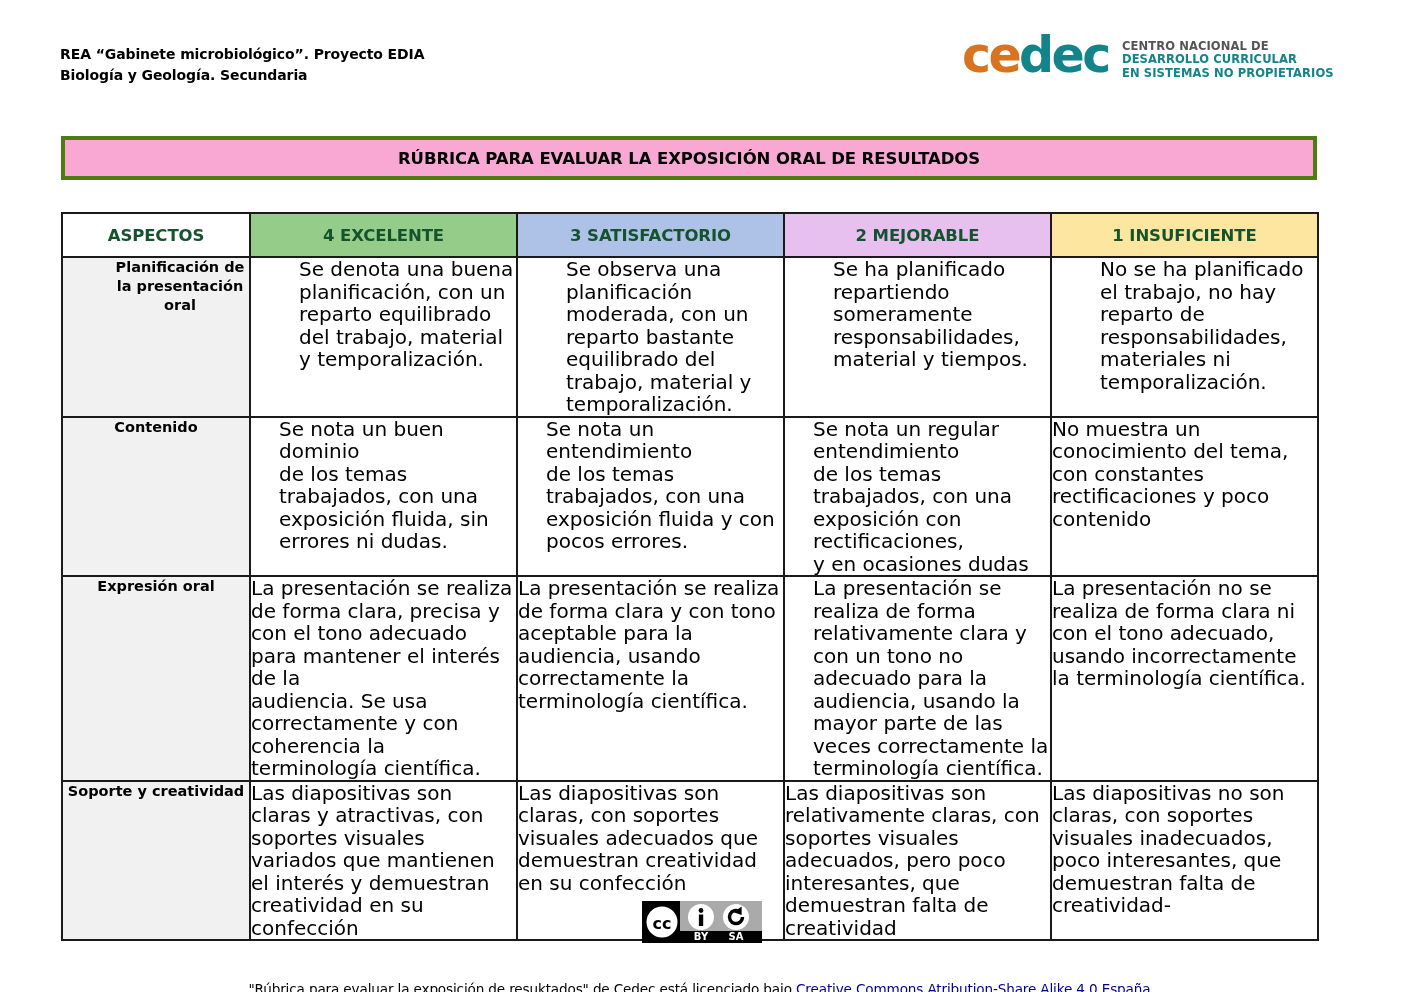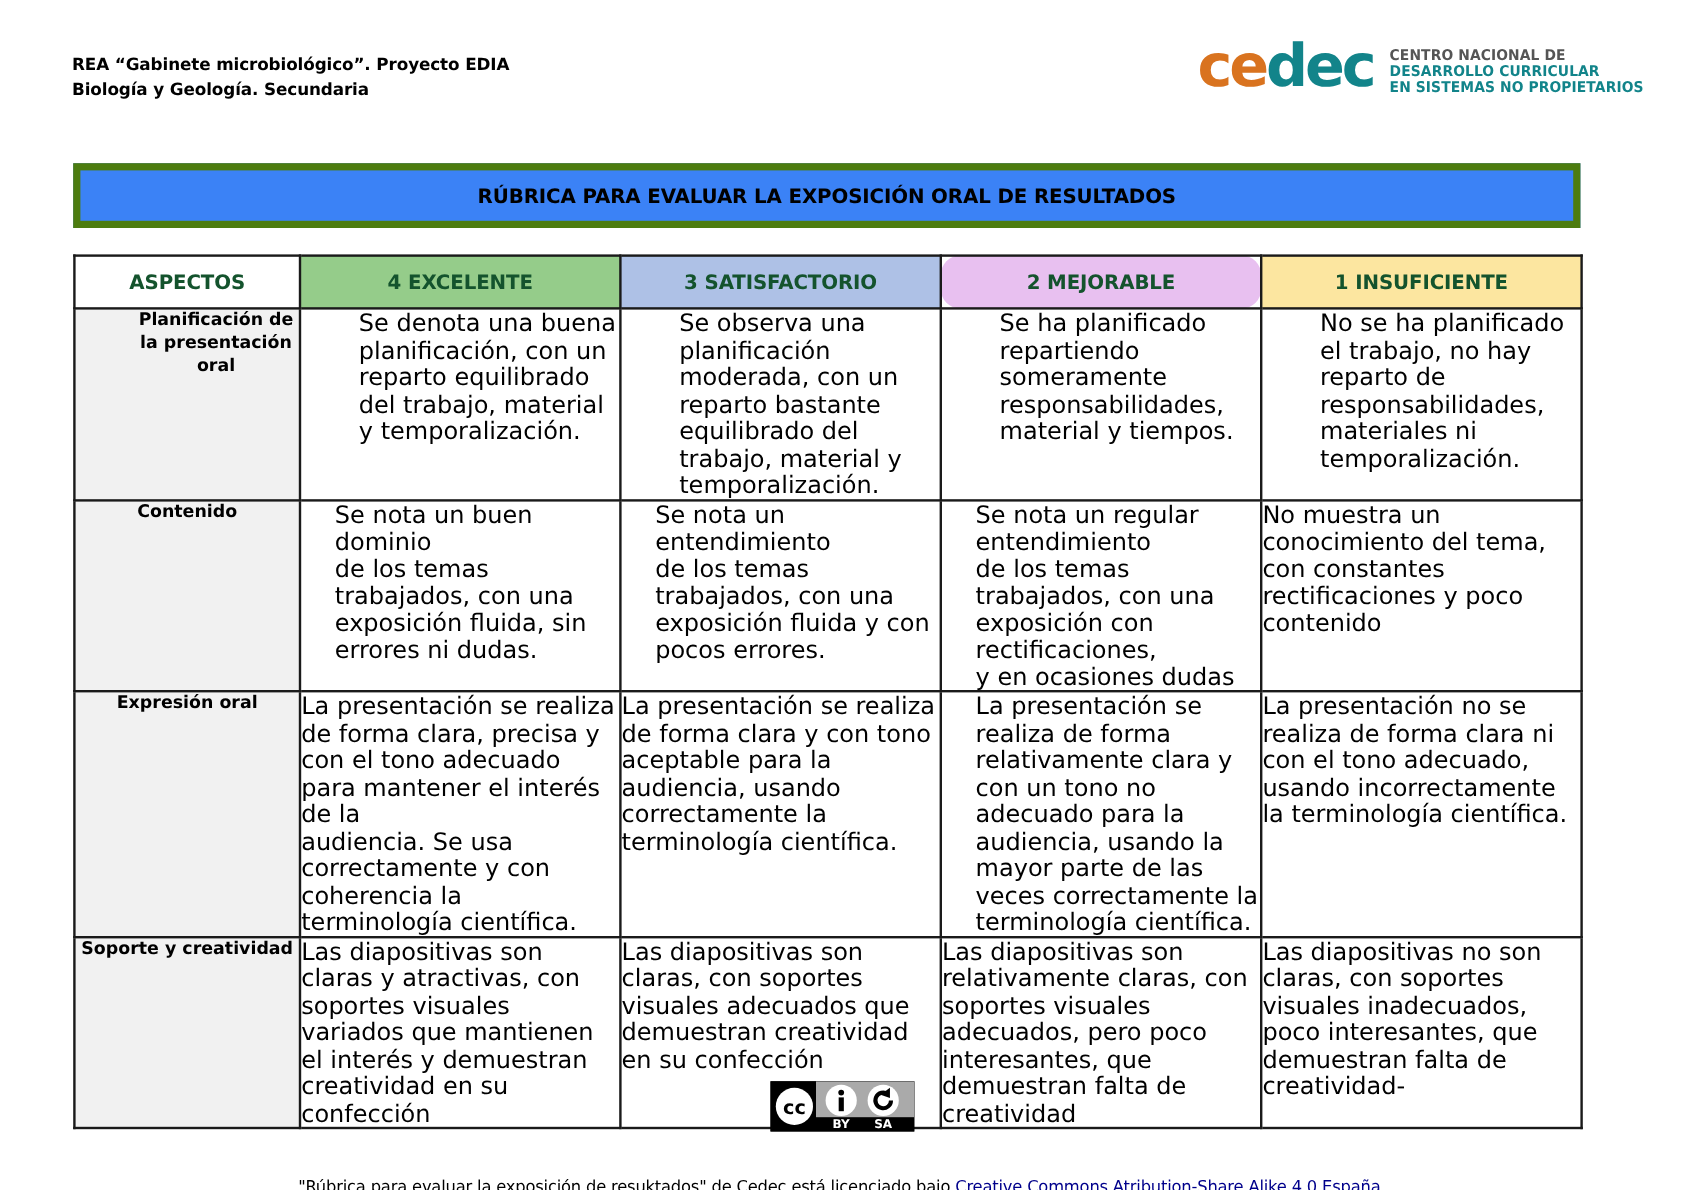--- a/index.html
+++ b/index.html
@@ -29,21 +29,20 @@
     letter-spacing: -0.1px;
     white-space: nowrap;
   }
 
   
   .logo {
     position: absolute;
     left: 962px; top: 33px;
     display: flex;
     align-items: flex-start;
-    margin-left: 36px;
   }
   .logo-word {
     font-family: "DejaVu Sans", sans-serif;
     font-size: 49px;
     font-weight: bold;
     letter-spacing: -2.6px;
     line-height: 46px;
   }
   .logo-ce { color: #d9731f; }
   .logo-dec { color: #12848a; }
@@ -60,23 +59,23 @@
     transform-origin: left center;
     white-space: nowrap;
   }
   .ll-1 { color: #555555; }
   .ll-2, .ll-3 { color: #12848a; }
 
   
   .title-bar {
     position: absolute;
     left: 61px; top: 136px;
-    width: 1256px; height: 54px;
-    background: #3b82f6;
-    border: 6px solid #4d7c0f;
+    width: 1256px; height: 44px;
+    background: #f9a8d4;
+    border: 4px solid #4d7c0f;
     display: flex;
     align-items: center;
     justify-content: center;
   }
   .title-bar .t {
     font-size: 16.5px;
     font-weight: bold;
     color: #000000;
     letter-spacing: -0.1px;
   }
@@ -103,21 +102,21 @@
     vertical-align: middle;
     text-align: center;
     font-size: 16.5px;
     font-weight: bold;
     color: #14532d;
     letter-spacing: -0.1px;
   }
   .th-aspect { background: #ffffff; }
   .th-lvl4   { background: #95cc8a; }
   .th-lvl3   { background: #aec1e6; }
-  .th-lvl2   { background: #e8c0f0; border-radius: 16px; }
+  .th-lvl2   { background: #e8c0f0; }
   .th-lvl1   { background: #fce6a0; margin-top: 41px; }
 
   
   .aspect-cell {
     background: #f1f1f1;
     text-align: center;
     vertical-align: middle;
     font-size: 14.5px;
     font-weight: bold;
     color: #000000;

